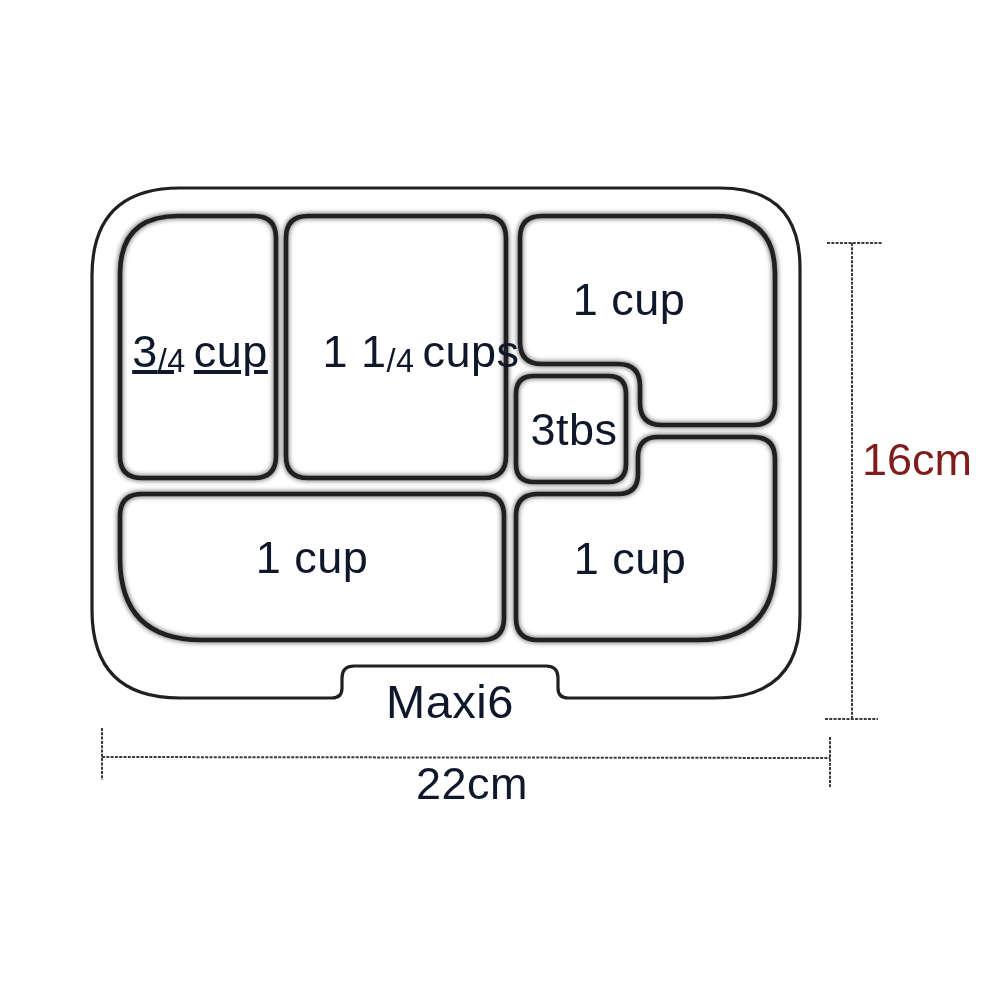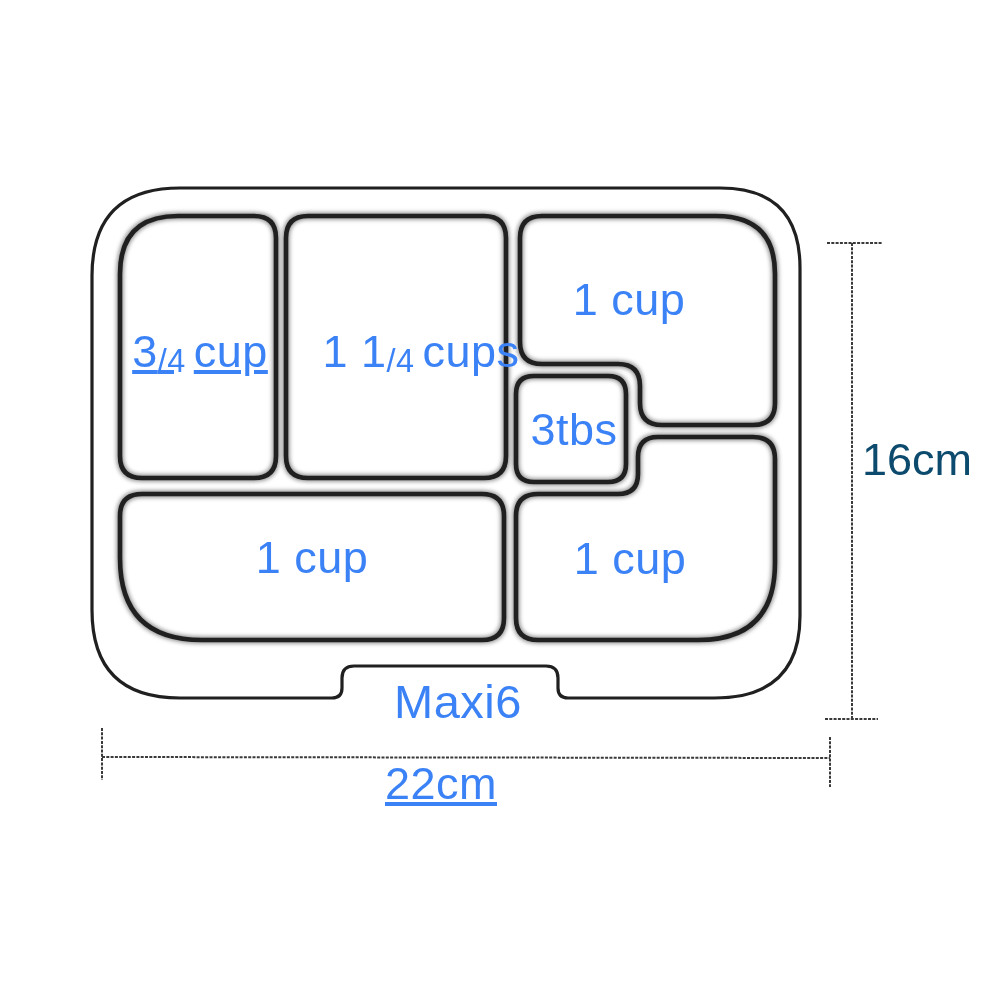--- a/index.html
+++ b/index.html
@@ -39,41 +39,40 @@
   .dim-line {
     fill: none;
     stroke: #3a3a3a;
     stroke-width: 2;
     stroke-dasharray: 3 1.3;
   }
   .label {
     position: absolute;
     transform: translate(-50%, -50%);
     font-size: 45px;
-    color: #3b82f6;
+    color: #0f172a;
     white-space: nowrap;
     letter-spacing: 0.5px;
   }
   .label .frac {
     font-size: 0.72em;
     position: relative;
     top: 0.16em;
   }
   .label .unit {
     margin-left: 0.18em;
   }
   .model-label {
     font-size: 47px;
-    margin-left: 8px;
   }
   .dim-label-v {
     position: absolute;
     transform: translateY(-50%);
     font-size: 45px;
-    color: #0c4a6e;
+    color: #7f1d1d;
     white-space: nowrap;
   }
 </style>
 </head>
 <body>
 
 <div class="canvas">
 
   <svg width="1000" height="1000" viewBox="0 0 1000 1000">
     <defs>
@@ -122,15 +121,15 @@
 
   <div class="label" style="left:574px; top:430px;">3tbs</div>
 
   <div class="label" style="left:312px; top:558px;">1 cup</div>
 
   <div class="label" style="left:630px; top:559px;">1 cup</div>
 
   <div class="label model-label" style="left:450px; top:701px;">Maxi6</div>
 
   <div class="dim-label-v" style="left:862px; top:460px;">16cm</div>
-  <div class="label" style="left:441px; top:784px;text-decoration:underline;">22cm</div>
+  <div class="label" style="left:472px; top:784px;">22cm</div>
 
 </div>
 
 </body></html>

